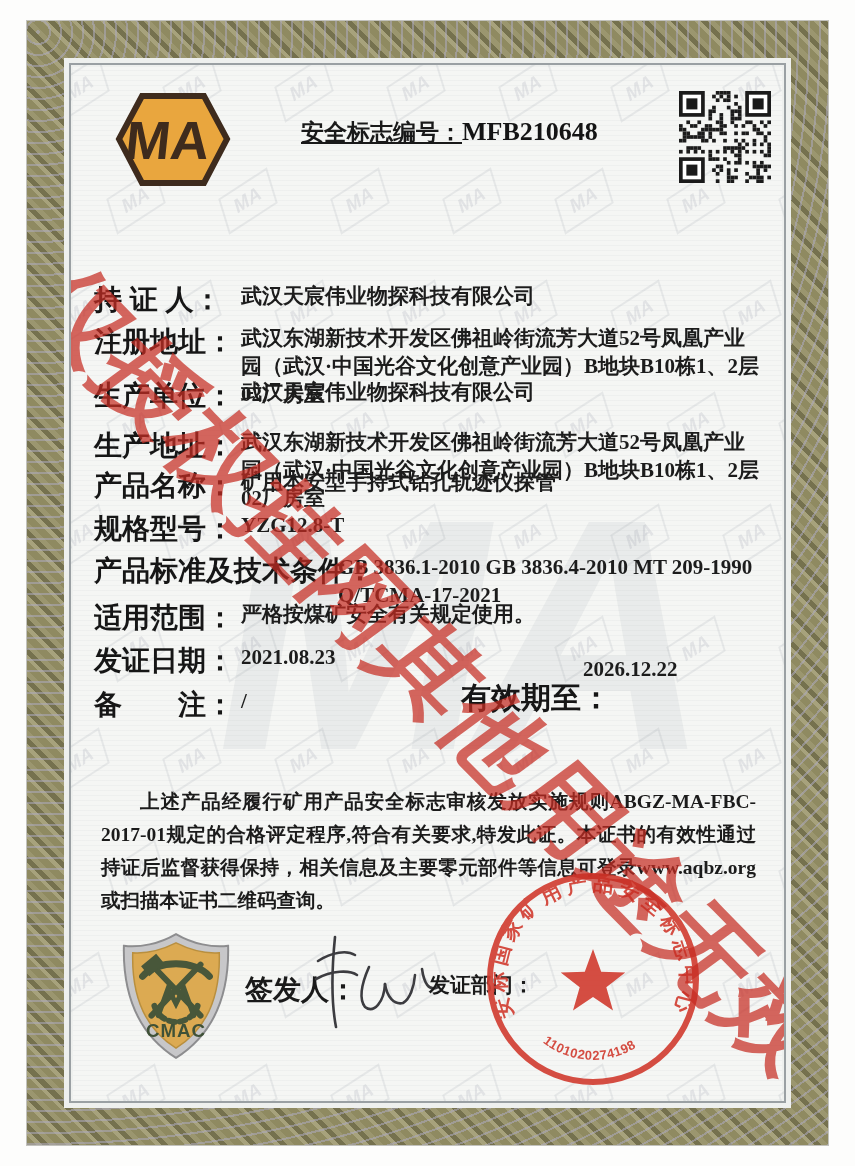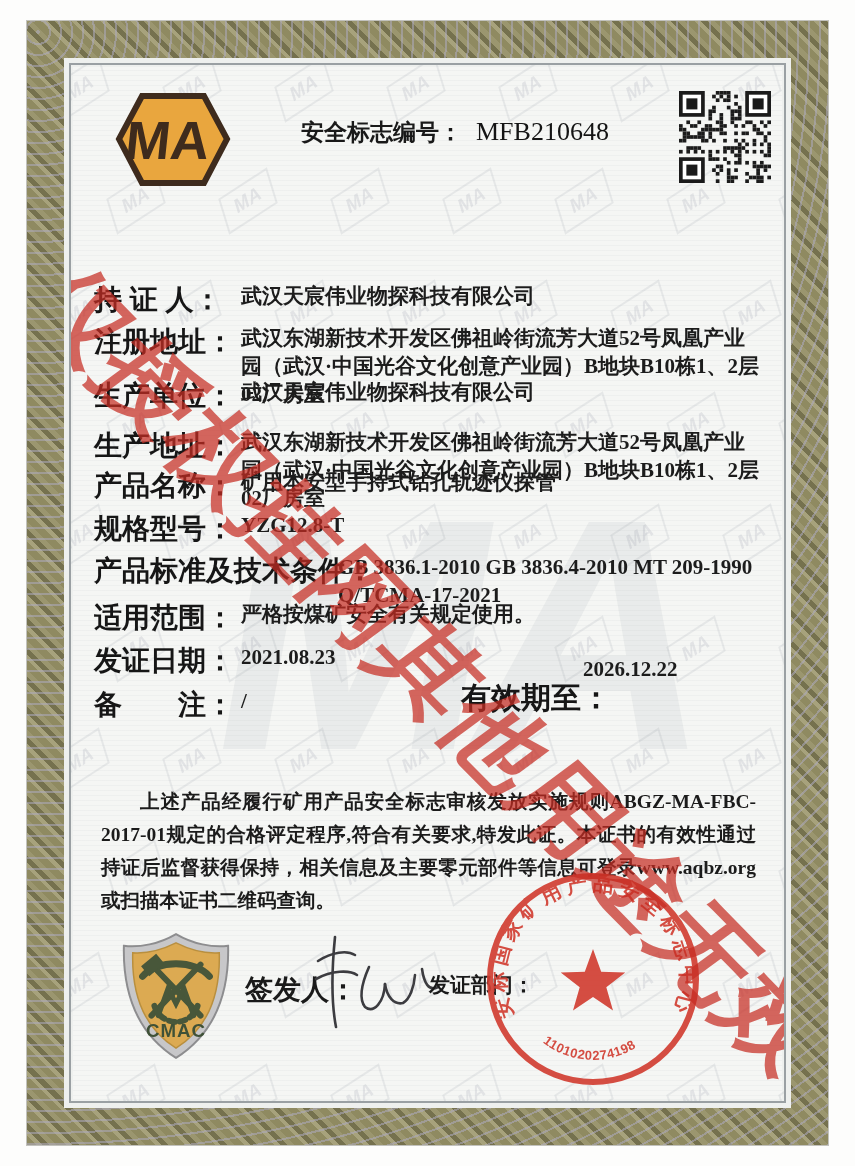--- a/index.html
+++ b/index.html
@@ -21,22 +21,22 @@
   .bg-watermark{position:absolute;left:0;top:0;right:0;bottom:0;z-index:0;pointer-events:none;}
   .ma-tile{position:absolute;width:54px;height:32px;border:2px solid rgba(148,156,168,.16);
     color:rgba(148,156,168,.20);font-weight:700;font-size:19px;line-height:30px;text-align:center;
     transform:rotate(-33deg) skewX(-16deg);}
   .ghost-ma{position:absolute;left:150px;top:380px;z-index:0;font-size:330px;font-weight:900;
     color:rgba(120,135,145,.09);transform:skewX(-10deg);letter-spacing:-18px;pointer-events:none;
     font-family:"Liberation Sans",sans-serif;}
   
   .ma-logo{position:absolute;left:43px;top:26px;width:118px;height:97px;z-index:1;}
   .certno-line{position:absolute;left:230px;top:52px;z-index:1;white-space:nowrap;}
-  .certno-label{font-size:23px;font-weight:800;color:#191919;}
-  .certno-value{font-size:26px;font-weight:400;color:#141414;margin-left:14px;font-family:"Liberation Serif",serif;}
+  .certno-label{font-size:23px;font-weight:800;color:#191919;text-decoration:underline;}
+  .certno-value{font-size:26px;font-weight:700;color:#141414;font-family:"Liberation Serif",serif;}
   .qr{position:absolute;left:608px;top:26px;width:92px;height:92px;z-index:1;}
   .title{position:absolute;left:0;top:126px;width:100%;text-align:center;z-index:1;
     font-size:48px;font-weight:900;color:#131313;letter-spacing:4px;}
   
   .row{position:absolute;left:23px;z-index:1;width:672px;}
   .row .lab{position:absolute;left:0;top:0;font-size:28px;font-weight:800;color:#161616;white-space:nowrap;}
   .row .val{position:absolute;left:147px;top:1px;width:520px;font-size:21px;font-weight:700;color:#1c1c1c;
     line-height:28px;font-family:"Liberation Serif",serif;}
   .row.std .val{left:244px;width:424px;}
   .row.dates .lab2{position:absolute;left:367px;top:0;font-size:30px;font-weight:800;color:#161616;white-space:nowrap;margin-top:36px;}

